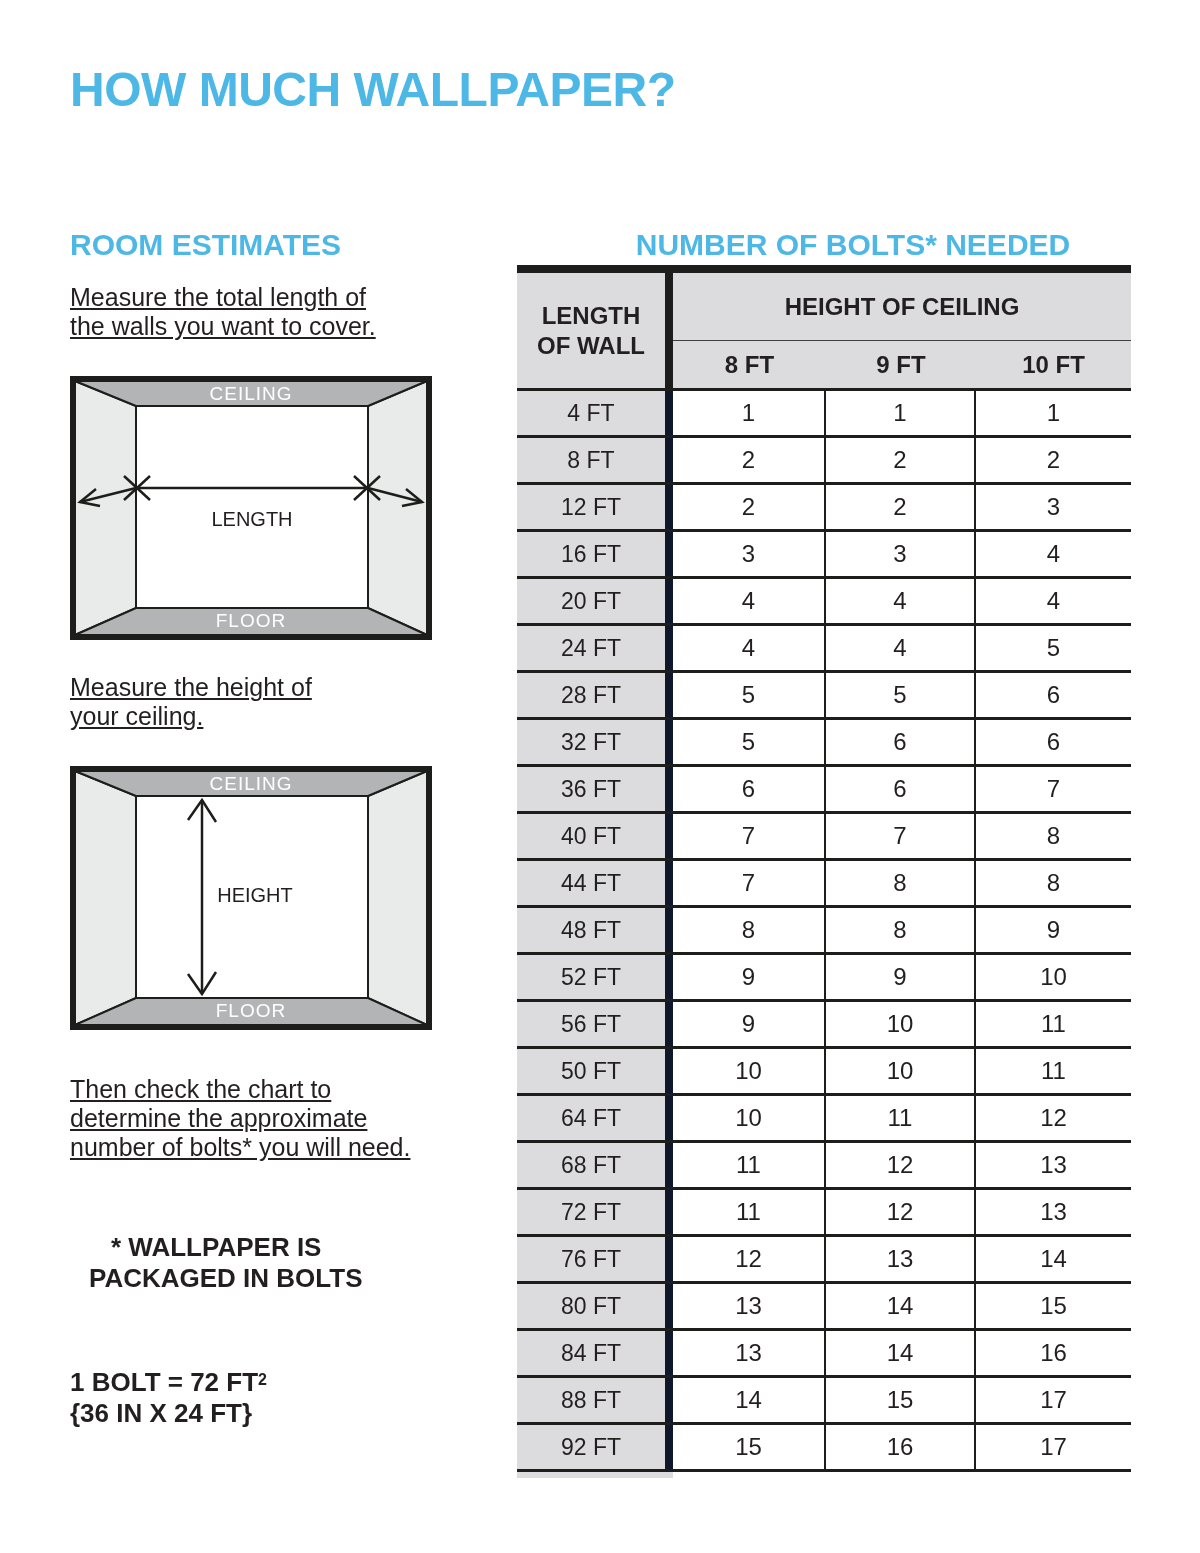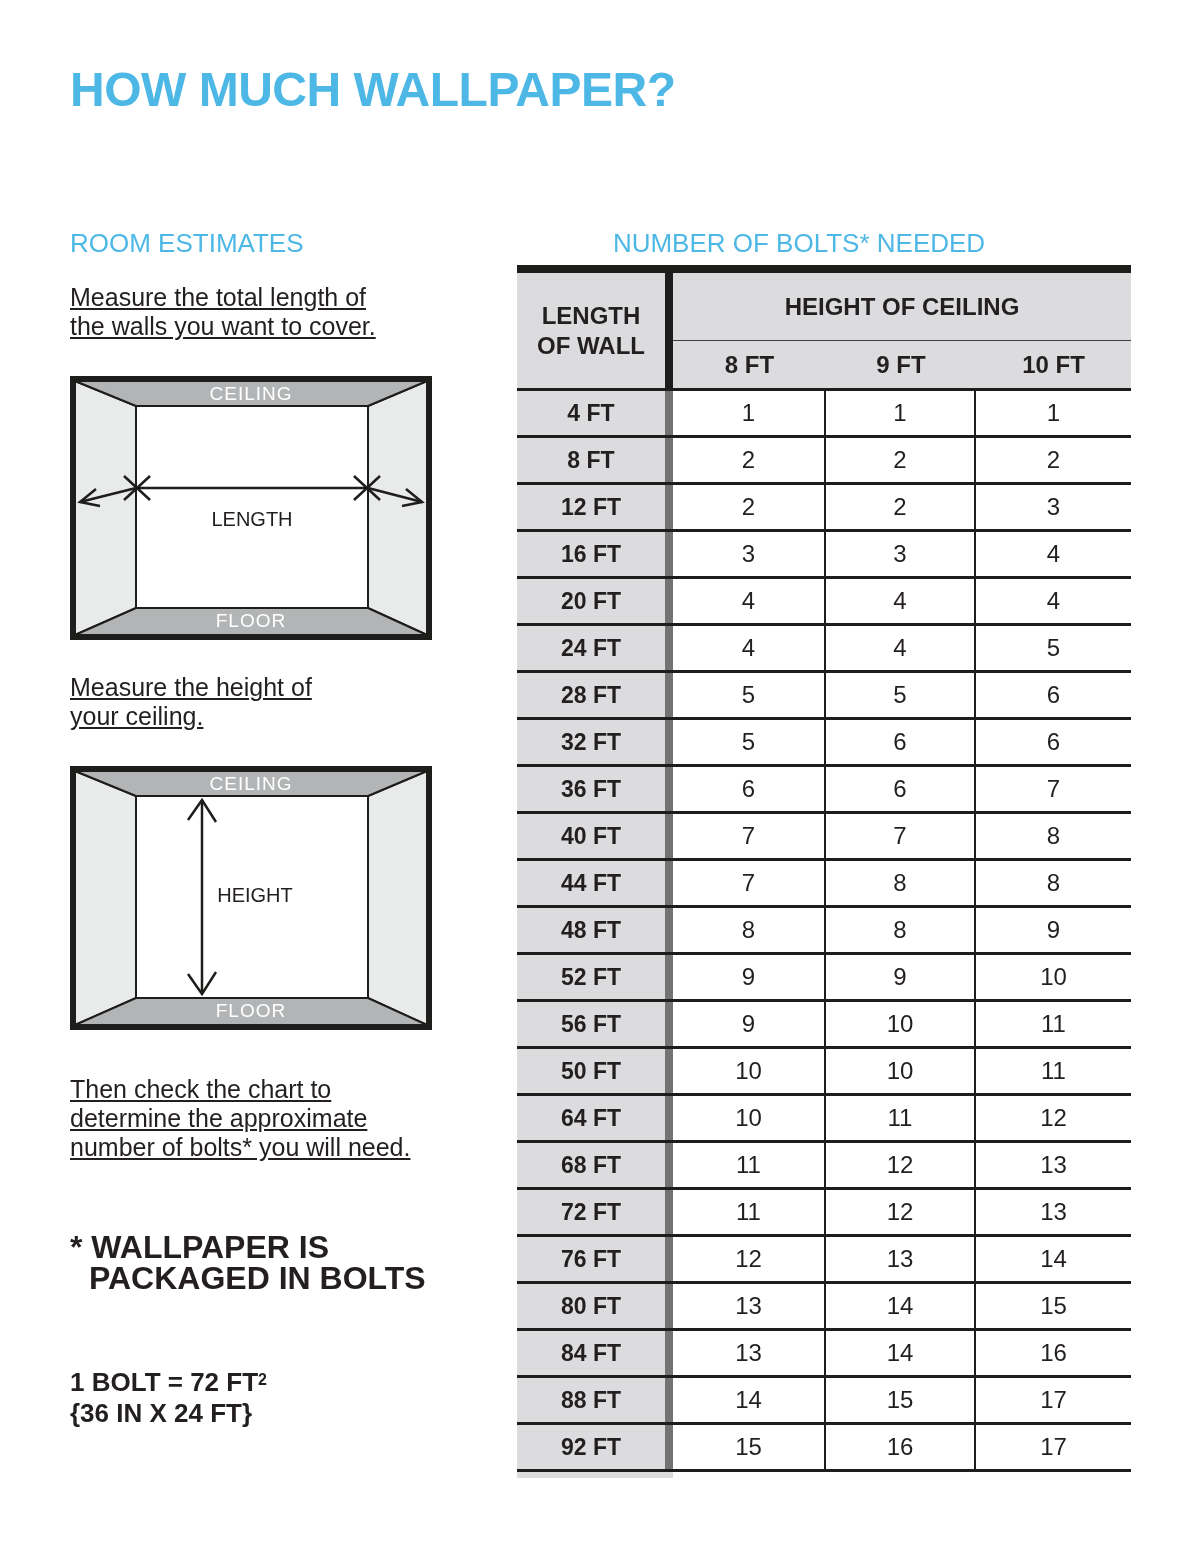--- a/index.html
+++ b/index.html
@@ -6,29 +6,29 @@
   html,body { background:#ffffff; }
   .page {
     position:relative; width:1200px; height:1553px; background:#ffffff;
     font-family:"Liberation Sans", sans-serif; color:#231f20; overflow:hidden;
   }
   .page-title {
     position:absolute; left:70px; top:62px;
     font-size:48px; font-weight:bold; color:#4db7e5; letter-spacing:-0.5px;
   }
   .section-heading {
-    position:absolute; top:228px; font-size:26px; font-weight:normal; color:#4db7e5;
+    position:absolute; top:228px; font-size:30px; font-weight:bold; color:#4db7e5;
   }
   .heading-left { left:70px; }
-  .heading-table { left:492px; width:614px; text-align:center; }
+  .heading-table { left:546px; width:614px; text-align:center; }
   .body-text { position:absolute; left:70px; font-size:25px; line-height:29px; color:#231f20;text-decoration:underline; }
   .para1 { top:283px; }
   .para2 { top:673px; }
   .para3 { top:1062px;margin-top:13px; }
-  .footnote { position:absolute; left:70px; top:1232px; font-size:32px; line-height:31px; font-weight:bold; }
+  .footnote { position:absolute; left:70px; top:1232px; font-size:26px; line-height:31px; font-weight:bold;text-align:center; }
   .footnote .indent { padding-left:19px; }
   .bolt-info { position:absolute; left:70px; top:1316px; font-size:26px; line-height:31px; font-weight:bold;margin-top:48px; }
   .bolt-info sup { font-size:16px; vertical-align:6px; }
   .diagram { position:absolute; left:70px; }
   .diagram1 { top:376px; }
   .diagram2 { top:766px; }
 
   
   .tbl { position:absolute; left:517px; top:265px; width:614px; }
   .tbl-bar { height:8px; background:#1d1d1b; }
@@ -43,22 +43,22 @@
     height:68px; background:#dcdcde; border-bottom:1px solid #404040;
     display:flex; align-items:center; justify-content:center;
     font-size:24px; font-weight:bold;
   }
   .sub-head { display:flex; height:47px; background:#dcdcde; }
   .sub-head .cell { display:flex; align-items:center; justify-content:center; font-size:24px; font-weight:bold; }
   .tbl-body { border-bottom:3px solid #1d1d1b; }
   .row { display:flex; height:47px; border-top:3px solid #1d1d1b; }
   .cell { display:flex; align-items:center; justify-content:center; }
   .cell.label {
-    width:156px; background:#dcdcde; border-right:8px solid #737373;
-    font-size:23px; font-weight:bold;
+    width:156px; background:#dcdcde; border-right:8px solid #0f172a;
+    font-size:23px; font-weight:normal;
   }
   .v  { font-size:24px; background:#ffffff; }
   .v1 { width:153px; border-right:2px solid #1d1d1b; }
   .v2 { width:150px; border-right:2px solid #1d1d1b; }
   .v3 { width:155px; }
   .sub-head .v1, .sub-head .v2 { border-right:none; }
   .tbl-stub { width:156px; height:6px; background:#dcdcde; }
 
   svg text { font-family:"Liberation Sans", sans-serif; }
   .svg-room-label { font-size:19px; letter-spacing:1px; fill:#ffffff; }

